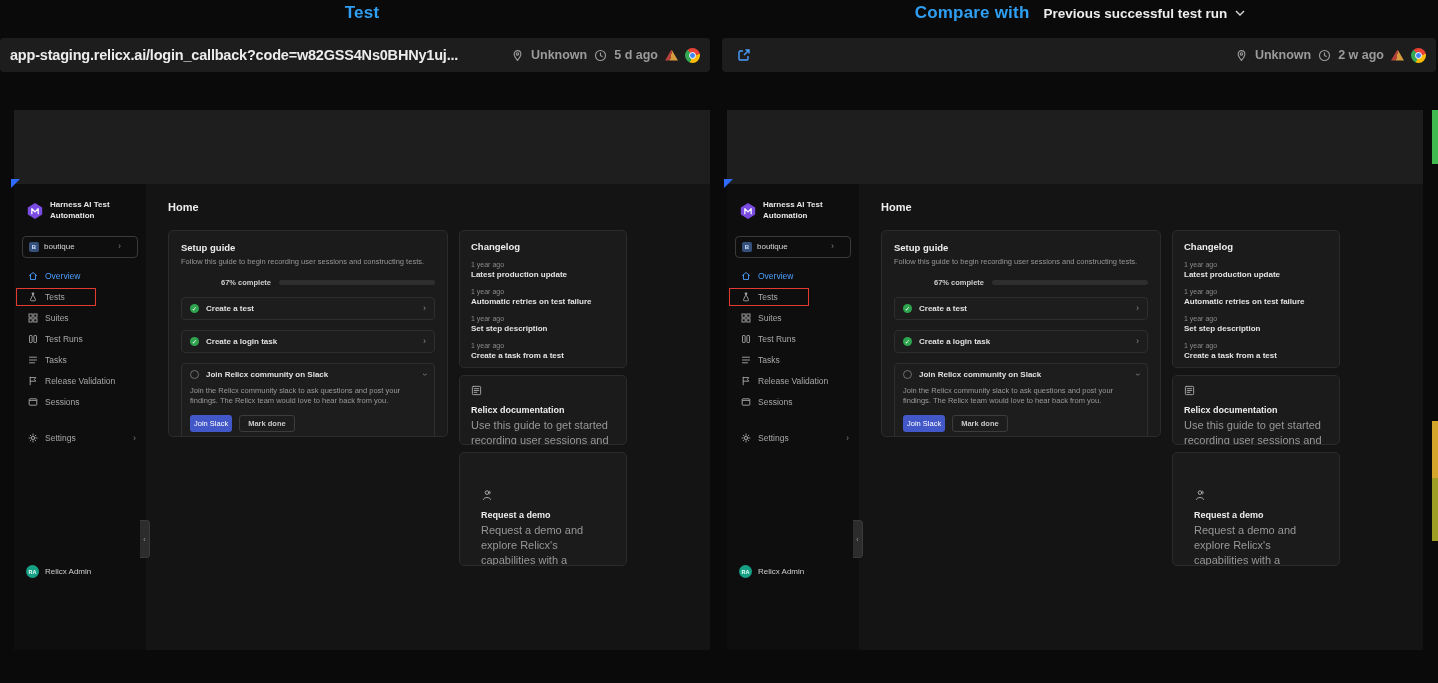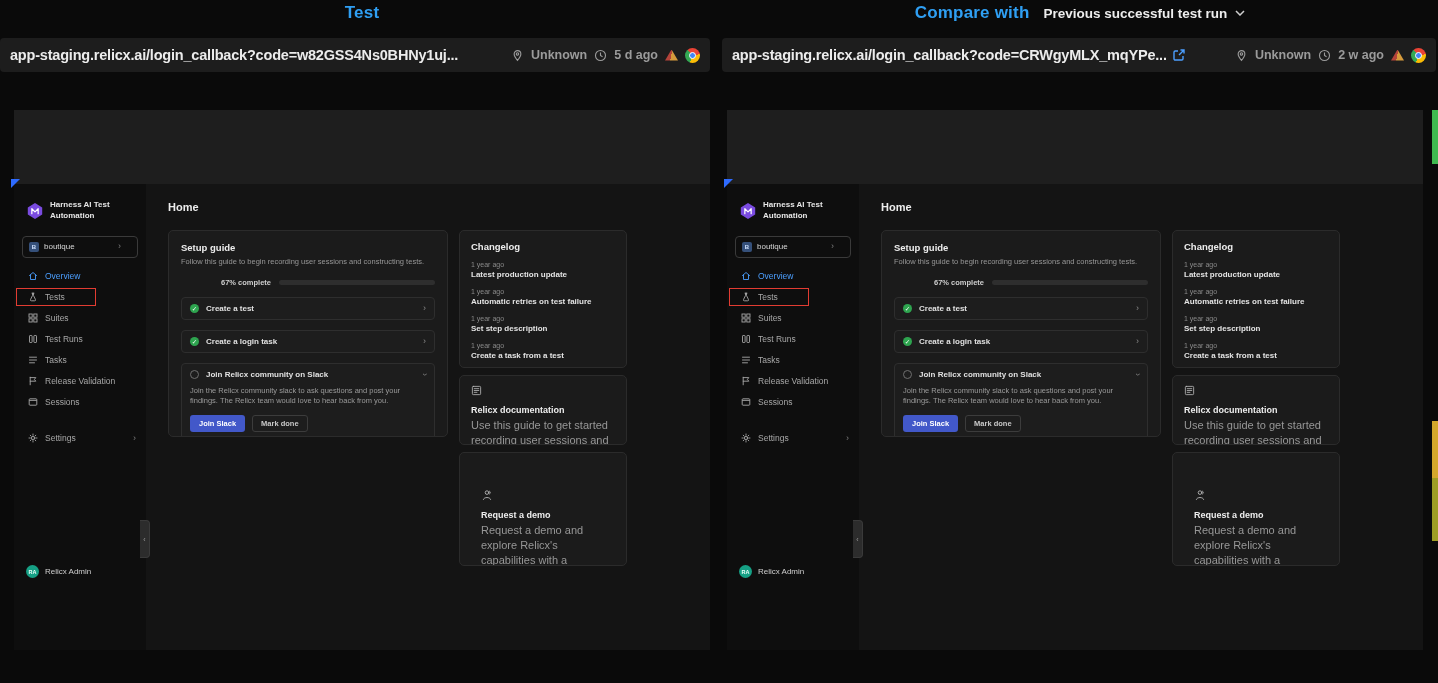--- a/index.html
+++ b/index.html
@@ -74,21 +74,21 @@
   .progress-fill{height:100%;width:98%;border-radius:3px;background:linear-gradient(90deg,#1d7c3f,#46cf6a);}
   .sg-item{border:1px solid #2e2e2e;border-radius:4px;background:#1d1d1d;margin-top:10px;}
   .sg-item-head{height:21px;display:flex;align-items:center;gap:7px;padding:0 8px;}
   .check{width:9px;height:9px;border-radius:50%;background:#2ea44f;color:#fff;font-size:6.5px;
          line-height:9px;text-align:center;flex:none;}
   .circle{width:9px;height:9px;border-radius:50%;border:1px solid #6e6e6e;box-sizing:border-box;flex:none;}
   .sg-item-label{font-size:8px;color:#e0e0e0;font-weight:600;}
   .sg-body{padding:1px 10px 9px 8px;}
   .sg-desc{font-size:7.5px;color:#9a9a9a;line-height:1.4;}
   .sg-buttons{display:flex;gap:7px;margin-top:8px;}
-  .btn-primary{background:#4258c9;color:#fff;font-size:7.5px;font-weight:700;padding:4px 9px;border-radius:3px;}
+  .btn-primary{background:#4258c9;color:#fff;font-size:7.5px;font-weight:400;padding:4px 4px;border-radius:3px;}
   .btn-ghost{border:1px solid #3c3c3c;color:#c9c9c9;font-size:7.5px;font-weight:600;padding:3px 8px;border-radius:3px;}
   .right-col{width:168px;display:flex;flex-direction:column;gap:7px;}
   .changelog-card{padding:10px 11px;height:138px;}
   .cl-entry{margin-top:9px;}
   .cl-time{font-size:7px;color:#8a8a8a;}
   .cl-title{font-size:8px;color:#e3e3e3;font-weight:600;margin-top:2px;}
   .docs-card{padding:9px 11px;height:70px;}
   .demo-card{padding:9px 21px;height:114px;}
   .card-icon{display:block;margin-bottom:9px;}
   .demo-card .card-icon{margin-top:27px;}
@@ -132,21 +132,20 @@
     <svg width="13" height="13" viewBox="0 0 14 14" fill="none" stroke="#9b9b9b" stroke-width="1.2">
         <circle cx="7" cy="7" r="5.4"></circle>
         <path d="M7 3.8V7l2.2 1.4"></path>
       </svg>
     <span class="meta-label">5 d ago</span>
     <span class="warn-icon"></span>
     <span class="chrome-icon"></span>
   </div>
 </div>
 <div class="urlbar right">
-  <span class="url-text">app-staging.relicx.ai/login_callback?code=CRWgyMLX_mqYPe...</span>
   <svg class="ext-link" width="14" height="14" viewBox="0 0 14 14" fill="none" stroke="#4c9fff" stroke-width="1.4">
       <path d="M6 3H3.2A1.2 1.2 0 0 0 2 4.2v6.6A1.2 1.2 0 0 0 3.2 12h6.6A1.2 1.2 0 0 0 11 10.8V8"></path>
       <path d="M8.5 2H12v3.5M12 2 7 7"></path>
     </svg>
   <div class="url-meta">
     <svg width="13" height="13" viewBox="0 0 14 14" fill="none" stroke="#9b9b9b" stroke-width="1.2">
         <path d="M7 1.8a3.6 3.6 0 0 0-3.6 3.6C3.4 8 7 12.2 7 12.2s3.6-4.2 3.6-6.8A3.6 3.6 0 0 0 7 1.8z"></path>
         <circle cx="7" cy="5.3" r="1.3"></circle>
       </svg>
     <span class="meta-label">Unknown</span>

